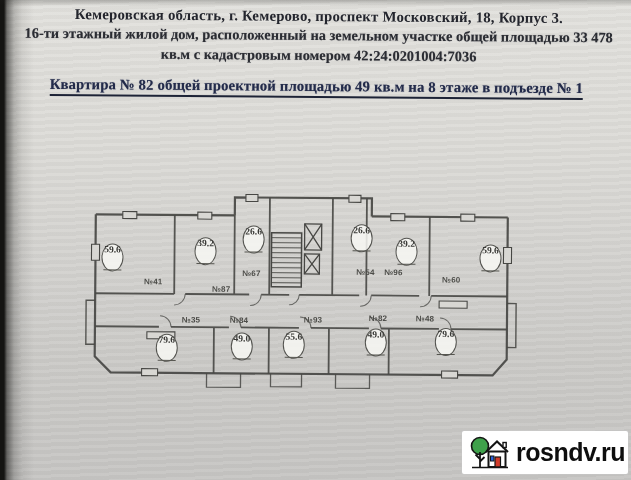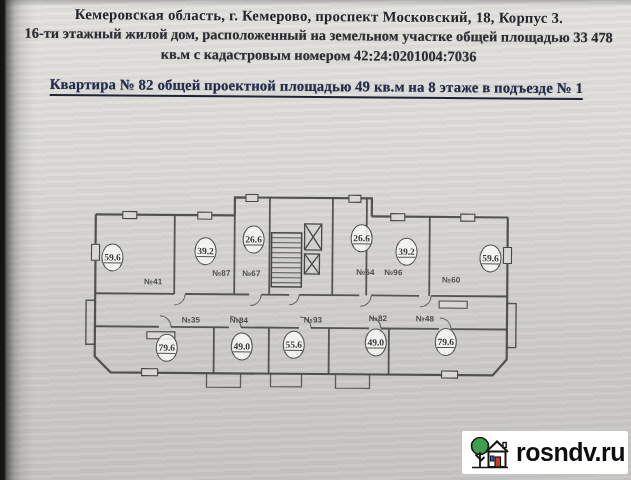--- a/index.html
+++ b/index.html
@@ -33,21 +33,21 @@
     display:inline-block;font-size:14.8px;font-weight:bold;color:#232b4a;
     border-bottom:2.2px solid #1d2336;padding-bottom:1px;letter-spacing:0.1px;
     text-shadow:0 0 1px rgba(40,50,90,0.5);
   }
 
   
   .plan{position:absolute;inset:0;}
   .plan svg{position:absolute;left:0;top:0;}
   .area-circle{
     position:absolute;width:22px;height:28px;border:1.4px solid #53534f;border-radius:50%;
-    background:rgba(248,248,245,0.85);display:flex;align-items:center;justify-content:center;
+    background:rgba(248,248,245,0.85);display:flex;justify-content:center;
     transform:translate(-50%,-50%);box-sizing:border-box;
   }
   .area-circle span{
     font-family:"Liberation Serif",serif;font-size:9.5px;font-weight:bold;color:#3a3a37;
     border-bottom:1px solid #55554f;padding:0 1px 0px 1px;line-height:10px;
   }
   .apt-num{
     position:absolute;transform:translate(-50%,-50%);
     font-family:"Liberation Sans",sans-serif;font-size:8px;font-weight:bold;color:#4c4c48;
     letter-spacing:0.2px;
@@ -174,21 +174,21 @@
         <span>55.6</span>
       </div>
     <div class="area-circle" style="left:377px;top:342px">
         <span>49.0</span>
       </div>
     <div class="area-circle" style="left:447px;top:341px">
         <span>79.6</span>
       </div>
 
     <div class="apt-num" style="left:154px;top:283px">№41</div>
-    <div class="apt-num" style="left:222px;top:274px">№87</div>
+    <div class="apt-num" style="left:222px;top:290px">№87</div>
     <div class="apt-num" style="left:252px;top:274px">№67</div>
     <div class="apt-num" style="left:366px;top:272px">№54</div>
     <div class="apt-num" style="left:394px;top:272px">№96</div>
     <div class="apt-num" style="left:452px;top:279px">№60</div>
     <div class="apt-num" style="left:192px;top:321px">№35</div>
     <div class="apt-num" style="left:240px;top:321px">№84</div>
     <div class="apt-num" style="left:314px;top:320px">№93</div>
     <div class="apt-num" style="left:379px;top:318px">№82</div>
     <div class="apt-num" style="left:426px;top:318px">№48</div>
   </div>

